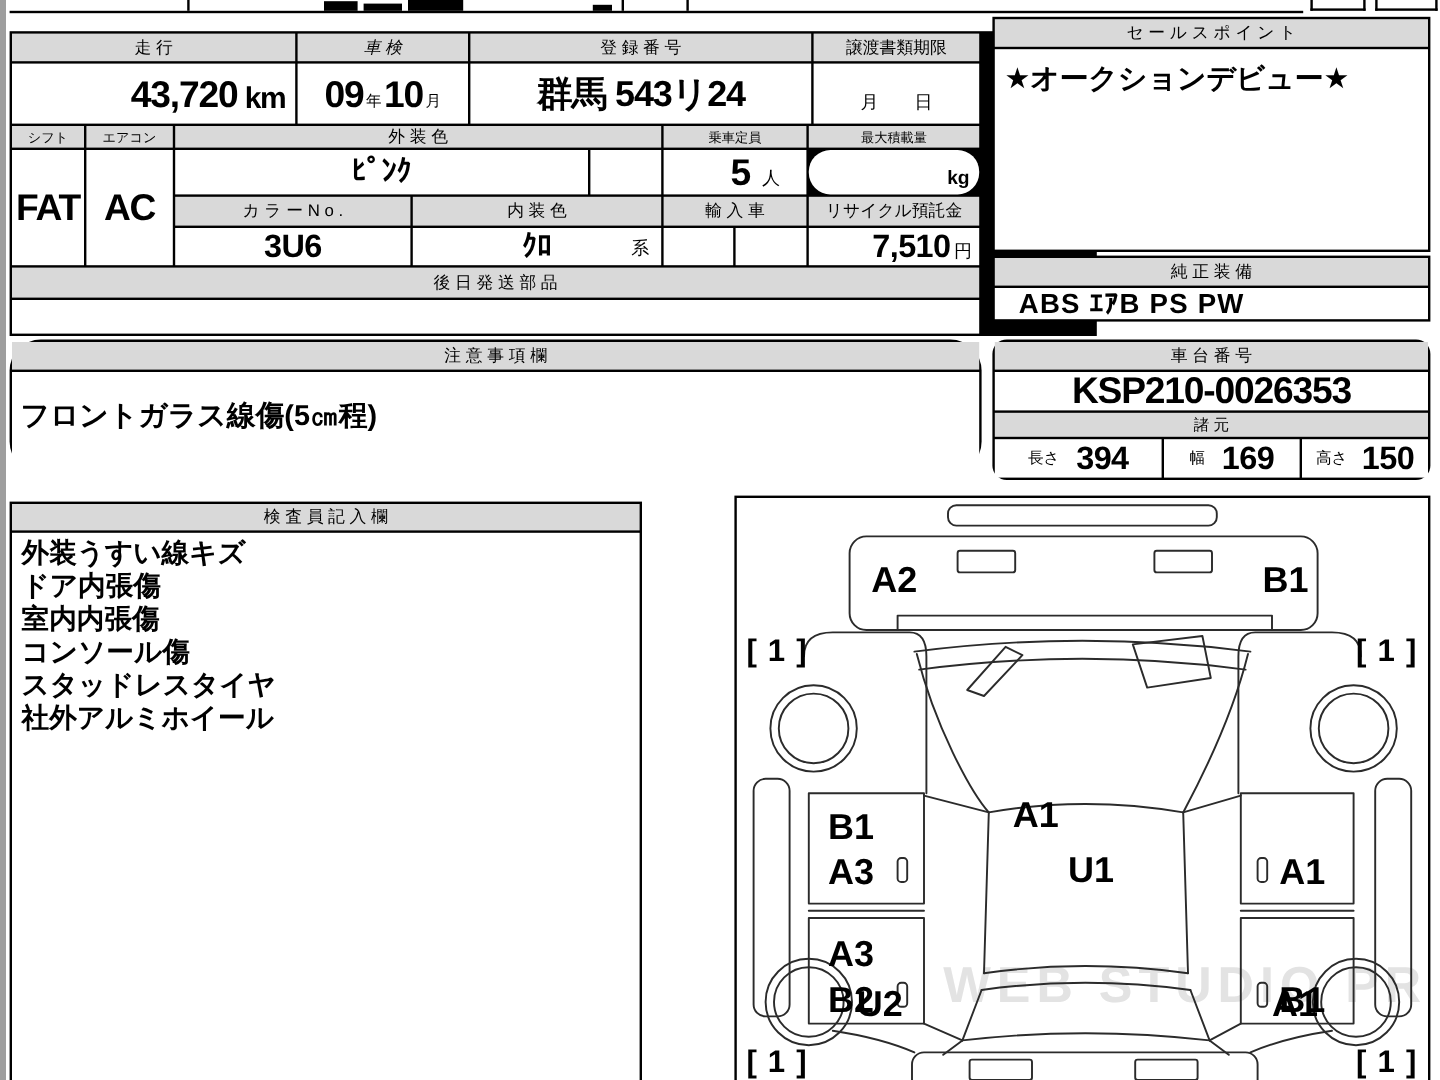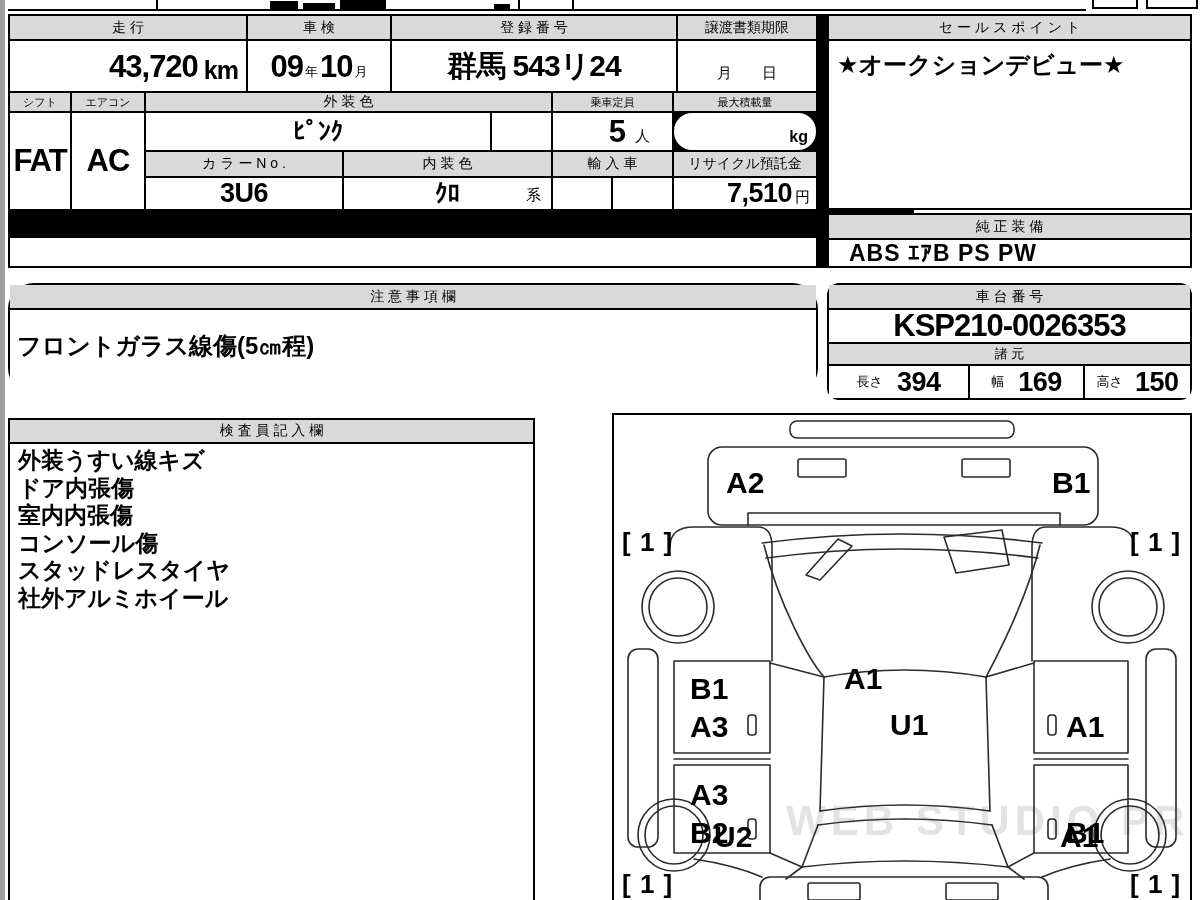--- a/index.html
+++ b/index.html
@@ -37,24 +37,24 @@
     <div class="frag" style="left:518px;top:0;width:2px;height:9px;"></div>
     <div class="frag" style="left:572px;top:0;width:2px;height:9px;"></div>
     <div class="frag" style="left:270px;top:1px;width:28px;height:8px;"></div>
     <div class="frag" style="left:303px;top:3px;width:32px;height:6px;"></div>
     <div class="frag" style="left:340px;top:0;width:46px;height:9px;"></div>
     <div class="frag" style="left:494px;top:4px;width:16px;height:5px;"></div>
     <div style="position:absolute;left:1092px;top:0;width:46px;height:9px;border:2px solid #000;border-top:none;box-sizing:border-box;background:#fff;"></div>
     <div style="position:absolute;left:1146px;top:0;width:52px;height:9px;border:2px solid #000;border-top:none;box-sizing:border-box;background:#fff;"></div>
   </div>
 
-  <div class="blk" style="left:8px;top:14px;width:906px;height:254px;">
+  <div class="blk" style="left:8px;top:26px;width:906px;height:254px;">
 
     <div class="c h" style="left:2px;top:2px;width:236px;height:23px;">走 行</div>
-    <div class="c h" style="left:240px;top:2px;width:142px;height:23px;">車 検</div>
+    <div class="c h" style="left:240px;top:2px;width:142px;height:23px;font-style:italic;">車 検</div>
     <div class="c h" style="left:384px;top:2px;width:284px;height:23px;">登 録 番 号</div>
     <div class="c h" style="left:670px;top:2px;width:138px;height:23px;">譲渡書類期限</div>
 
     <div class="c" style="left:2px;top:27px;width:236px;height:50px;justify-content:flex-end;align-items:flex-end;padding:0 8px 6px 0;">
       <span class="vbig">43,720</span>
       <span class="vbig" style="font-size:25px;margin-left:6px;">km</span>
     </div>
     <div class="c" style="left:240px;top:27px;width:142px;height:50px;align-items:flex-end;padding-bottom:6px;">
       <span class="vbig">09</span>
       <span class="unit" style="font-size:13px;margin:0 2px 4px 2px;font-weight:400;">年</span>
@@ -104,20 +104,21 @@
       <span class="vmed">ｸﾛ</span>
       <span style="position:absolute;right:10px;bottom:4px;font-size:15px;">系</span>
     </div>
     <div class="c" style="left:545px;top:164px;width:58px;height:31px;"></div>
     <div class="c" style="left:605px;top:164px;width:59px;height:31px;"></div>
     <div class="c" style="left:666px;top:164px;width:142px;height:31px;justify-content:flex-end;padding-right:6px;">
       <span class="vnum">7,510</span>
       <span class="unit" style="margin:8px 0 0 3px;font-weight:400;">円</span>
     </div>
 
+    <div class="c h" style="left:2px;top:197px;width:806px;height:25px;">後 日 発 送 部 品</div>
     <div class="c" style="left:2px;top:224px;width:806px;height:28px;"></div>
   </div>
 
   <div class="blk" style="left:827px;top:14px;width:365px;height:196px;">
     <div class="c h" style="left:2px;top:2px;width:361px;height:23px;">セ ー ル ス ポ イ ン ト</div>
     <div class="c tl" style="left:2px;top:27px;width:361px;height:167px;padding:8px;">
       <span style="font-weight:700;font-size:24px;">★オークションデビュー★</span>
     </div>
   </div>
 

